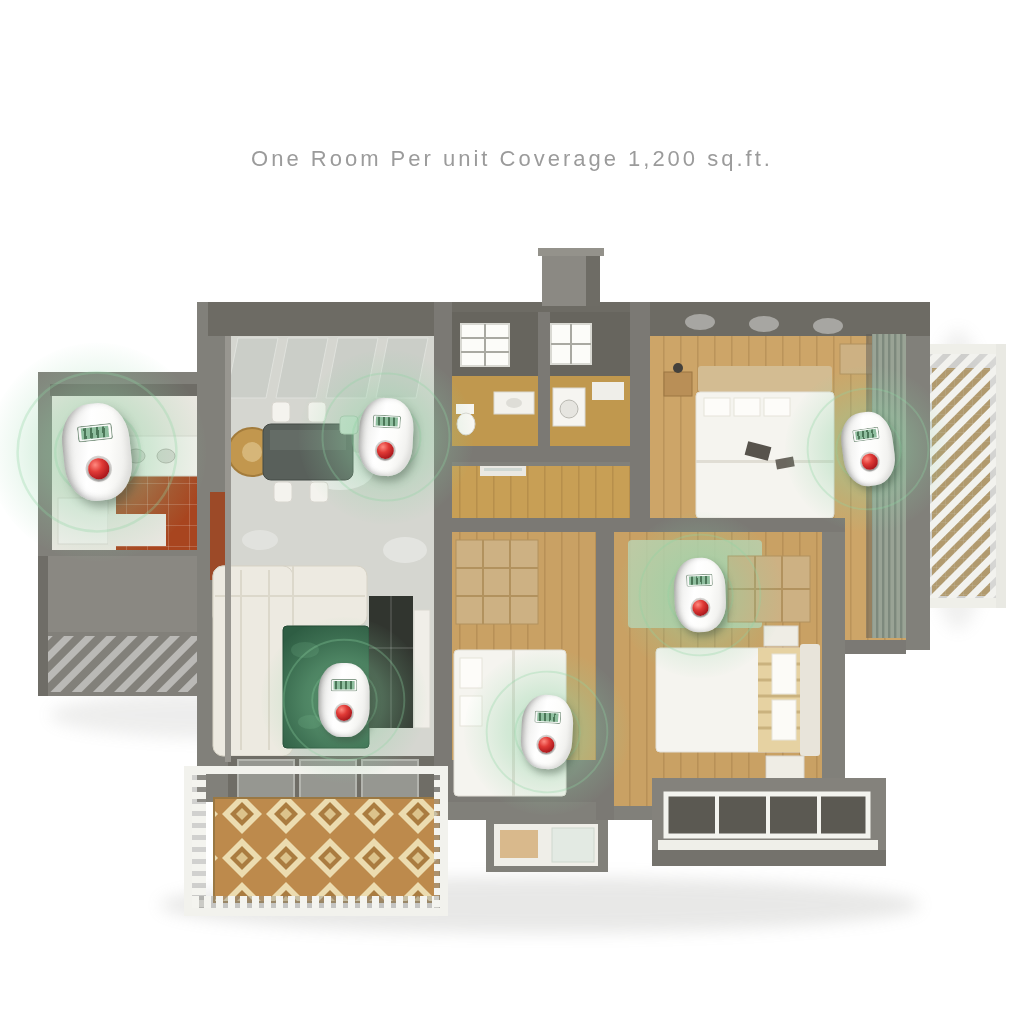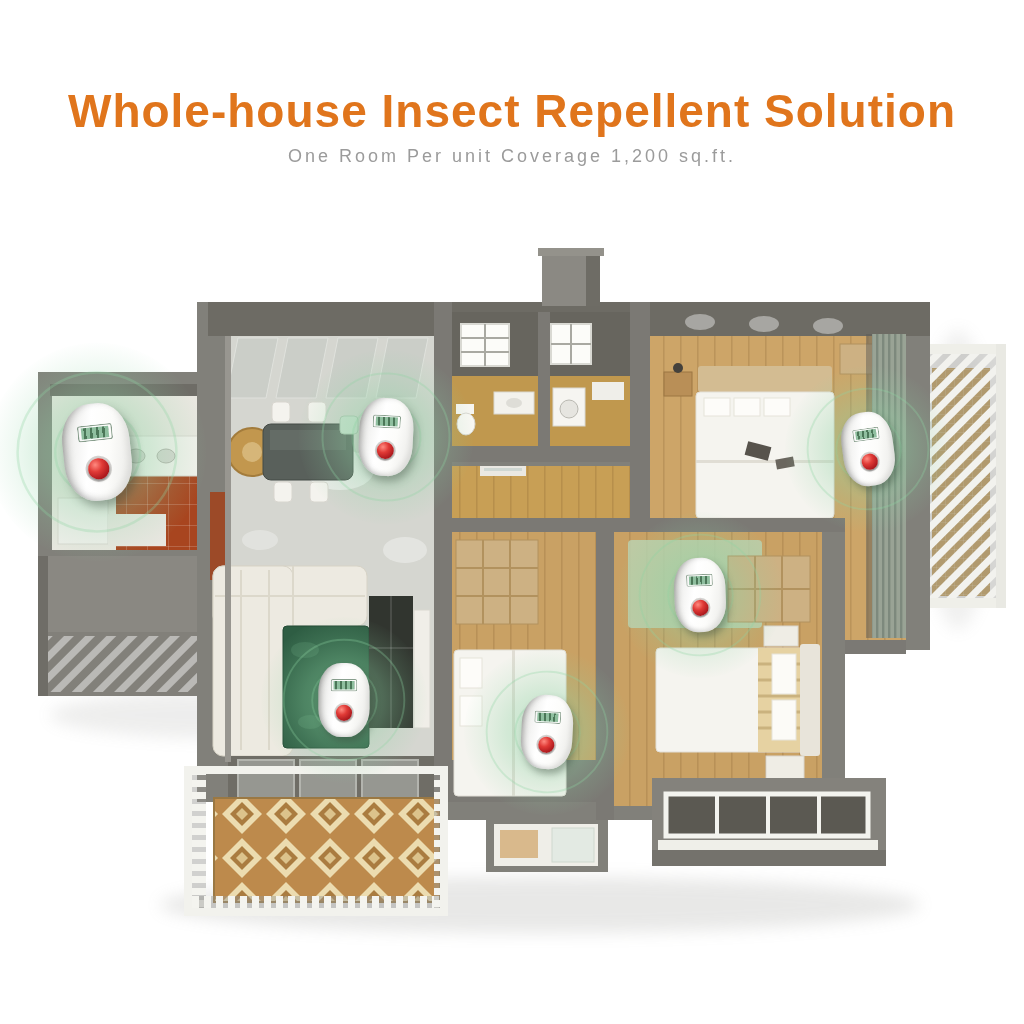--- a/index.html
+++ b/index.html
@@ -1,21 +1,21 @@
 <!DOCTYPE html>
 <html style="--title-color: #e0751c; --subtitle-color: #9b9b9b; --screen-color: #8fbf9f;"><head>
 <meta charset="utf-8">
 <style>
   html,body{margin:0;padding:0;background:#ffffff;}
   .canvas{position:relative;width:1024px;height:1024px;margin:0 auto;background:#fff;
           font-family:"Liberation Sans",sans-serif;overflow:hidden;}
   .title{position:absolute;top:84px;left:0;width:100%;text-align:center;margin:0;
          font-size:46px;font-weight:700;letter-spacing:1px;color:var(--title-color,#e0751c);}
   .subtitle{position:absolute;top:146px;left:0;width:100%;text-align:center;margin:0;
-            font-size:18px;font-weight:400;letter-spacing:3px;color:var(--subtitle-color,#9b9b9b);}
+            font-size:22px;font-weight:400;letter-spacing:3px;color:var(--subtitle-color,#9b9b9b);}
   .floorplan{position:absolute;inset:0;}
   .floorplan svg{position:absolute;inset:0;}
   .devices-layer{position:absolute;inset:0;pointer-events:none;}
   .device{position:absolute;width:54px;height:78px;}
   .glow{position:absolute;left:50%;top:50%;width:175px;height:175px;transform:translate(-50%,-50%);
         border-radius:50%;
         background:radial-gradient(circle, rgba(141,211,163,0.52) 0%, rgba(141,211,163,0.33) 34%,
                    rgba(141,211,163,0.13) 55%, rgba(141,211,163,0) 72%);}
   .glow::before{content:'';position:absolute;inset:13%;border:2px solid rgba(141,211,163,0.30);border-radius:50%;}
   .glow::after{content:'';position:absolute;inset:30%;border:2px solid rgba(141,211,163,0.28);border-radius:50%;}
@@ -29,21 +29,20 @@
         background-image:repeating-linear-gradient(90deg, rgba(20,60,30,0.55) 0 2px, transparent 2px 5px);
         background-clip:content-box;padding:2px 3px;box-sizing:border-box;}
   .dev-button{position:absolute;top:44px;left:50%;transform:translateX(-50%);width:17px;height:17px;border-radius:50%;
         background:radial-gradient(circle at 35% 30%, #ff8a80 0%, #e03a36 35%, #b01b1f 70%, #7e1114 100%);
         box-shadow:0 1px 2px rgba(0,0,0,0.45), 0 0 0 2px rgba(190,188,184,0.65);}
 </style>
 </head>
 <body>
 
 <div class="canvas">
-  <h1 class="title">Whole-house Insect Repellent Solution</h1>
   <div class="subtitle">One Room Per unit Coverage 1,200 sq.ft.</div>
 
   <div class="floorplan">
     <svg viewBox="0 0 1024 1024" width="1024" height="1024">
       <defs>
         <filter id="blur8" x="-50%" y="-50%" width="200%" height="200%">
             <feGaussianBlur stdDeviation="8"></feGaussianBlur>
           </filter>
         <pattern id="diamonds" width="44" height="44" patternUnits="userSpaceOnUse">
           <rect width="44" height="44" fill="#bd8a4c"></rect>

